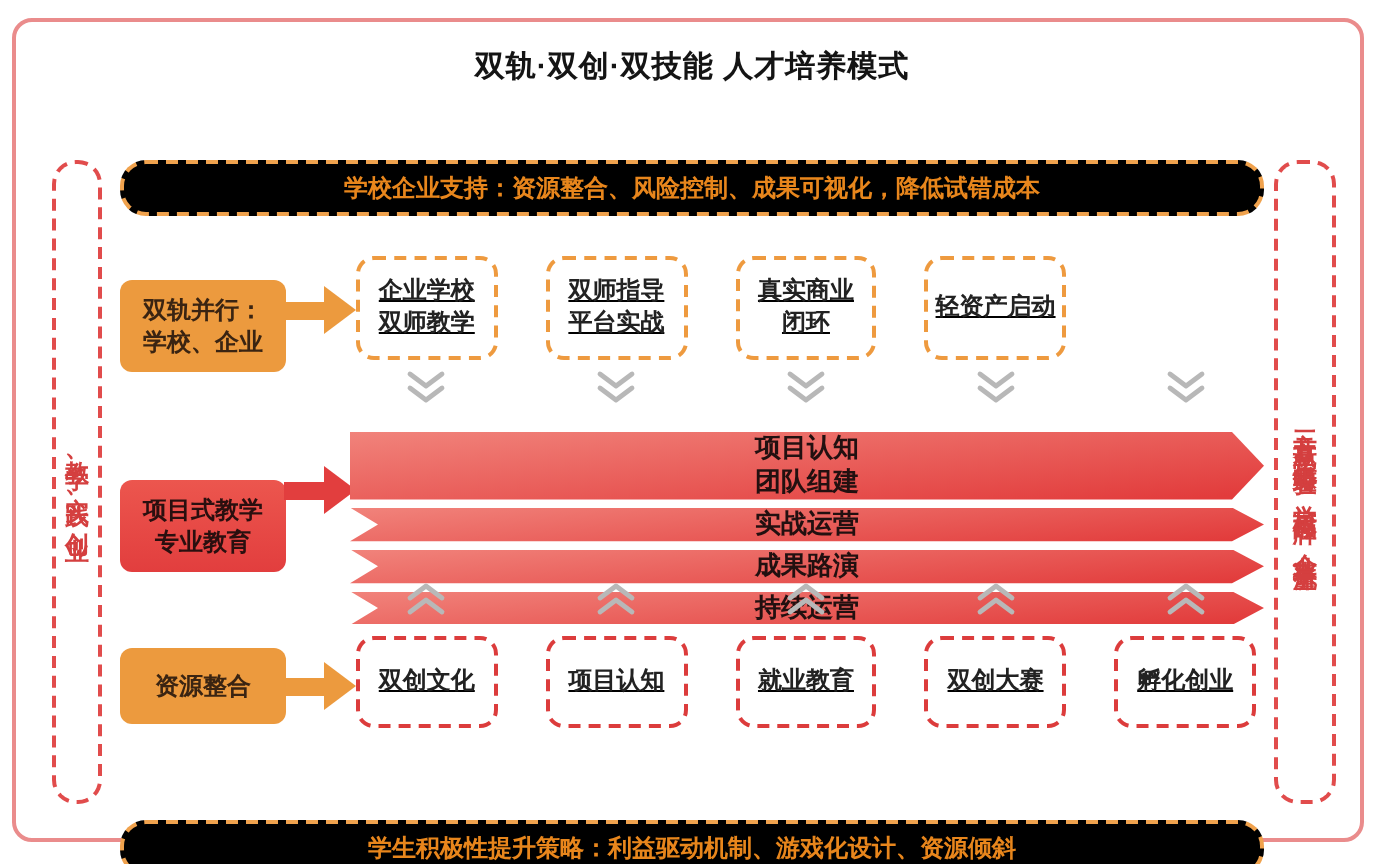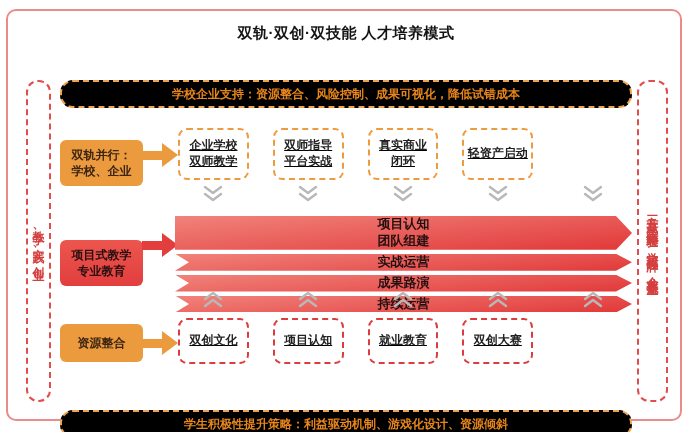--- a/index.html
+++ b/index.html
@@ -202,15 +202,16 @@
   <div class="rowlabel lab-orange label-innov">资源整合</div>
   <div class="h-arrow orange arrow-innov">
     <div class="shaft"></div>
       <div class="head"></div>
   </div>
   <div class="cols row-innov">
     <div class="ibox">双创文化</div>
     <div class="ibox">项目认知</div>
     <div class="ibox">就业教育</div>
     <div class="ibox">双创大赛</div>
+    <div class="ibox">孵化创业</div>
   </div>
 
 </div>
 
 </body></html>

